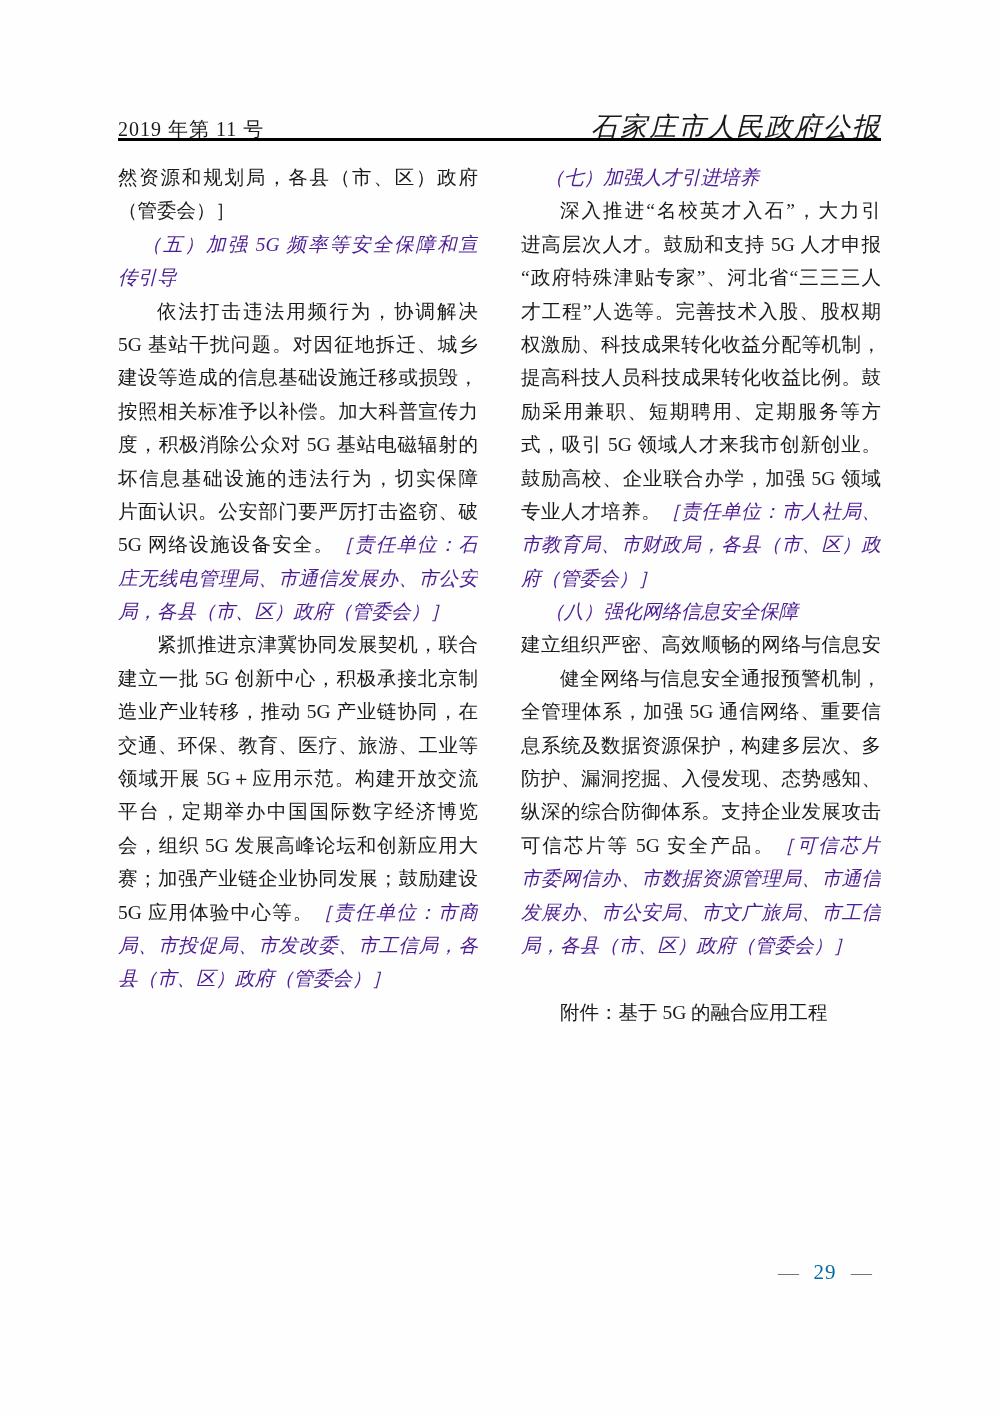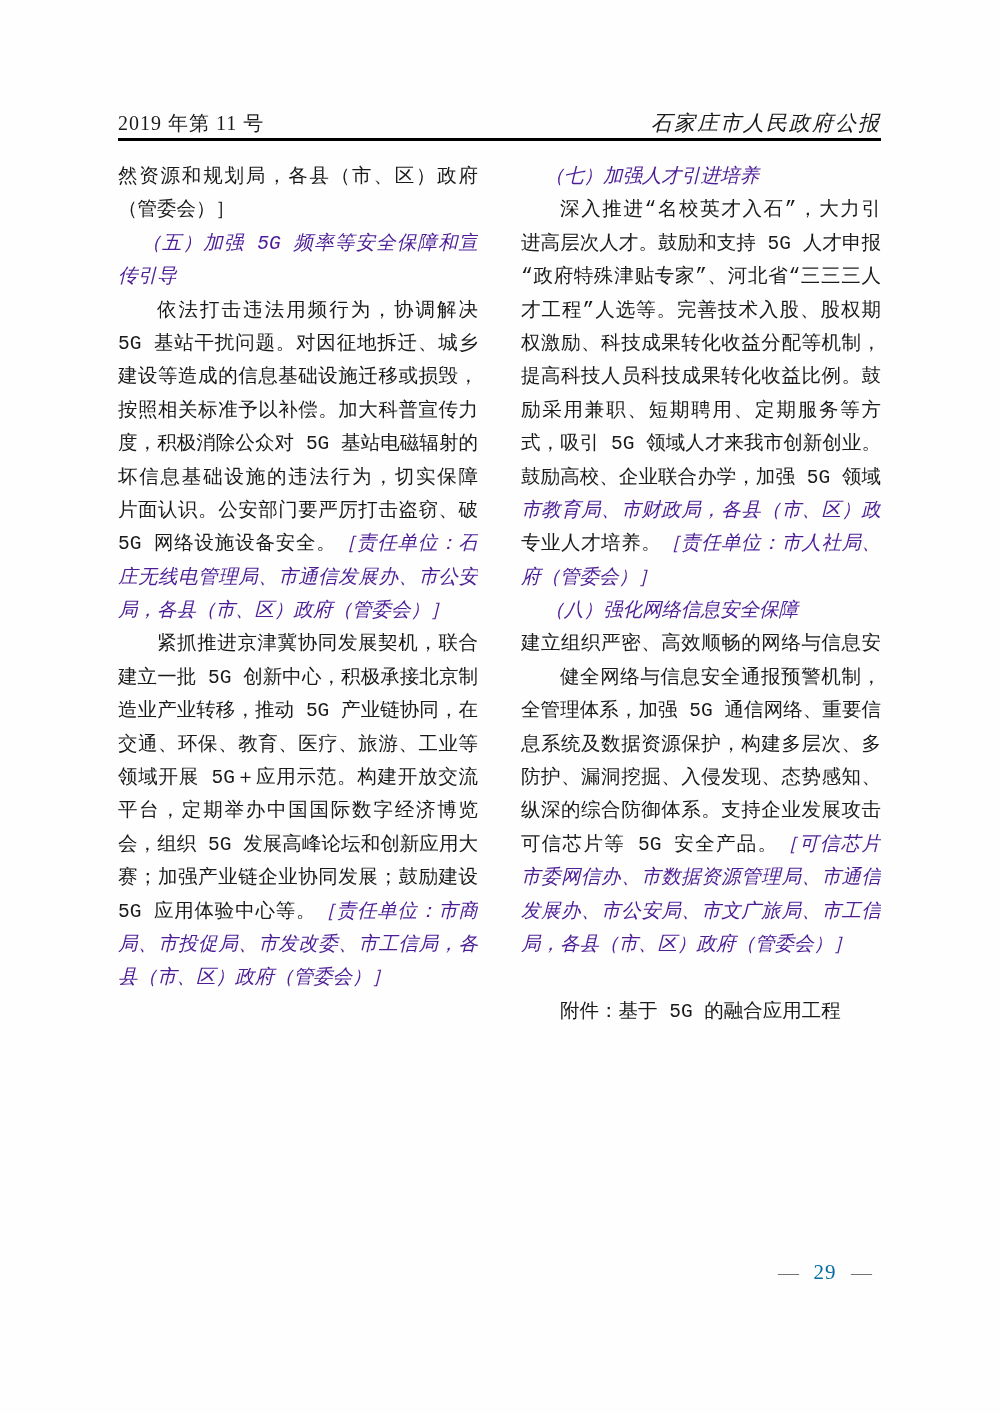--- a/index.html
+++ b/index.html
@@ -10,29 +10,29 @@
     color:#1a1a1a;
     font-family:"Liberation Serif","DejaVu Serif",serif;
     overflow:hidden;
   }
   
   .hdr{
     position:absolute;top:109px;left:118px;right:119px;
     display:flex;justify-content:space-between;align-items:baseline;gap:44px;
   }
   .hdr .issue{font-size:20px;letter-spacing:1px;}
-  .hdr .pub{font-size:21px;font-style:italic;letter-spacing:2px;}
+  .hdr .pub{font-size:27px;font-style:italic;letter-spacing:2px;}
   .rule{
     position:absolute;top:138px;left:118px;right:119px;
     height:3px;background:#000;
   }
   
   .cols{
     position:absolute;top:161px;left:118px;
-    display:flex;gap:43px;font-family:Liberation Mono, monospace;
+    display:flex;gap:43px;
   }
   .col{width:360px;}
   .line{
     height:33.4px;line-height:33.4px;
     font-size:19.5px;
     white-space:nowrap;
     overflow:visible;
   }
   .line.fill{
     text-align:justify;
@@ -97,22 +97,22 @@
         <div class="line ind-h"><span class="kai">（七）加强人才引进培养</span></div>
         <div class="line fill ind-p"><span>深入推进“名校英才入石”，大力引</span></div>
         <div class="line fill"><span>进高层次人才。鼓励和支持 5G 人才申报</span></div>
         <div class="line fill"><span>“政府特殊津贴专家”、河北省“三三三人</span></div>
         <div class="line fill"><span>才工程”人选等。完善技术入股、股权期</span></div>
         <div class="line fill"><span>权激励、科技成果转化收益分配等机制，</span></div>
         <div class="line fill"><span>提高科技人员科技成果转化收益比例。鼓</span></div>
         <div class="line fill"><span>励采用兼职、短期聘用、定期服务等方</span></div>
         <div class="line fill"><span>式，吸引 5G 领域人才来我市创新创业。</span></div>
         <div class="line fill"><span>鼓励高校、企业联合办学，加强 5G 领域</span></div>
+        <div class="line fill"><span>专业人才培养。</span><span class="kai">［责任单位：市人社局、</span></div>
         <div class="line fill"><span class="kai">市教育局、市财政局，各县（市、区）政</span></div>
-        <div class="line fill"><span>专业人才培养。</span><span class="kai">［责任单位：市人社局、</span></div>
         <div class="line"><span class="kai">府（管委会）］</span></div>
         <div class="line ind-h"><span class="kai">（八）强化网络信息安全保障</span></div>
         <div class="line fill"><span>建立组织严密、高效顺畅的网络与信息安</span></div>
         <div class="line fill ind-p"><span>健全网络与信息安全通报预警机制，</span></div>
         <div class="line fill"><span>全管理体系，加强 5G 通信网络、重要信</span></div>
         <div class="line fill"><span>息系统及数据资源保护，构建多层次、多</span></div>
         <div class="line fill"><span>防护、漏洞挖掘、入侵发现、态势感知、</span></div>
         <div class="line fill"><span>纵深的综合防御体系。支持企业发展攻击</span></div>
         <div class="line fill"><span>可信芯片等 5G 安全产品。</span><span class="kai">［可信芯片等：</span></div>
         <div class="line fill"><span class="kai">市委网信办、市数据资源管理局、市通信</span></div>

